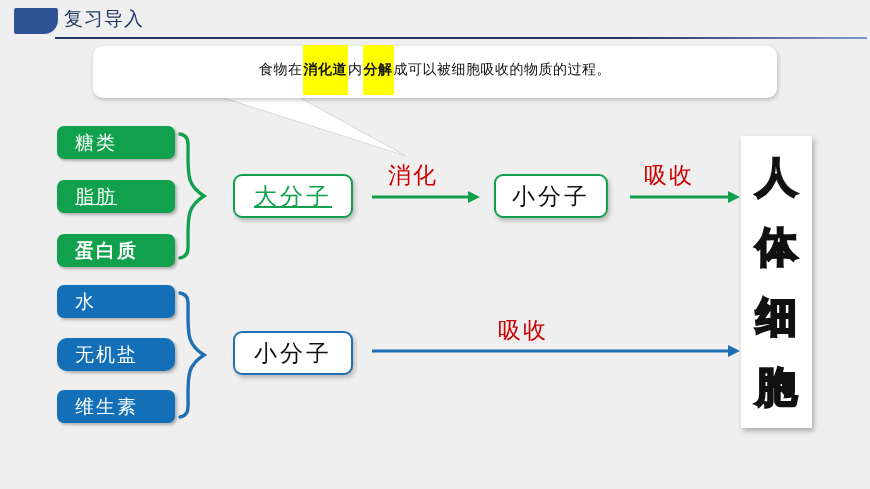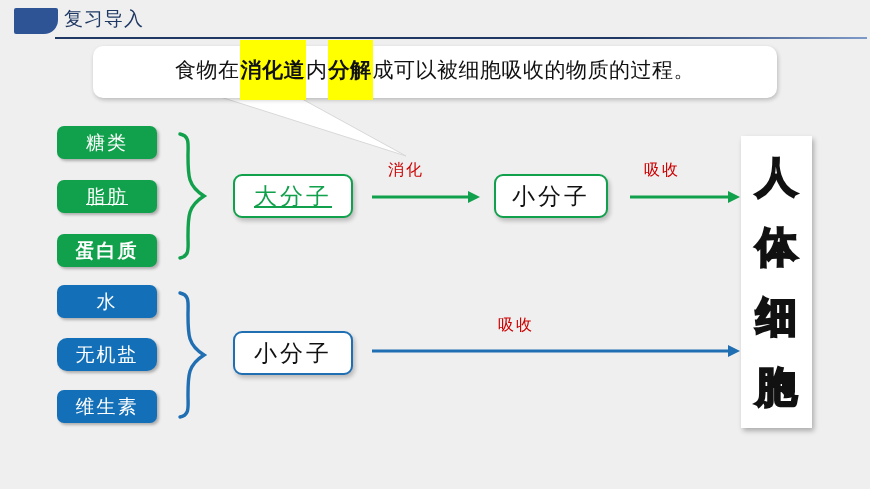--- a/index.html
+++ b/index.html
@@ -79,44 +79,44 @@
   }
   .bubble-text {
     position: absolute;
     left: 0;
     top: 0;
     width: 684px;
     height: 48px;
     display: flex;
     align-items: center;
     justify-content: center;
-    font-size: 21px;
+    font-size: 14px;
     color: #111111;
     white-space: nowrap;
     letter-spacing: 0.5px;
   }
   .hl {
     background: #ffff00;
     font-weight: bold;
     padding: 16px 1px;
   }
 
   
   .nut-box {
     position: absolute;
     width: 100px;
     height: 33px;
     border-radius: 7px;
     display: flex;
     align-items: center;
-    justify-content: center;
     color: #ffffff;
     font-size: 19px;
     letter-spacing: 2px;
     box-shadow: 2px 2px 3px rgba(0,0,0,0.28);
+    padding-left: 18px;
   }
   .nut-green { background: #11a04b; }
   .nut-blue  { background: #1370b8; }
 
   
   .brace {
     position: absolute;
     overflow: visible;
   }
 
@@ -134,21 +134,21 @@
     box-shadow: 2px 3px 4px rgba(0,0,0,0.22);
   }
   .mol-green-border { border: 2px solid #11a04b; color: #11a04b; }
   .mol-green-border-black { border: 2px solid #11a04b; color: #111111; }
   .mol-blue-border { border: 2px solid #1f6fb2; color: #111111; }
 
   
   .arrow-label {
     position: absolute;
     color: #cc0000;
-    font-size: 16px;
+    font-size: 23px;
     letter-spacing: 2px;
     white-space: nowrap;
   }
   .arrow-svg { position: absolute; overflow: visible; }
 
   
   .cell-panel {
     position: absolute;
     left: 741px;
     top: 136px;

